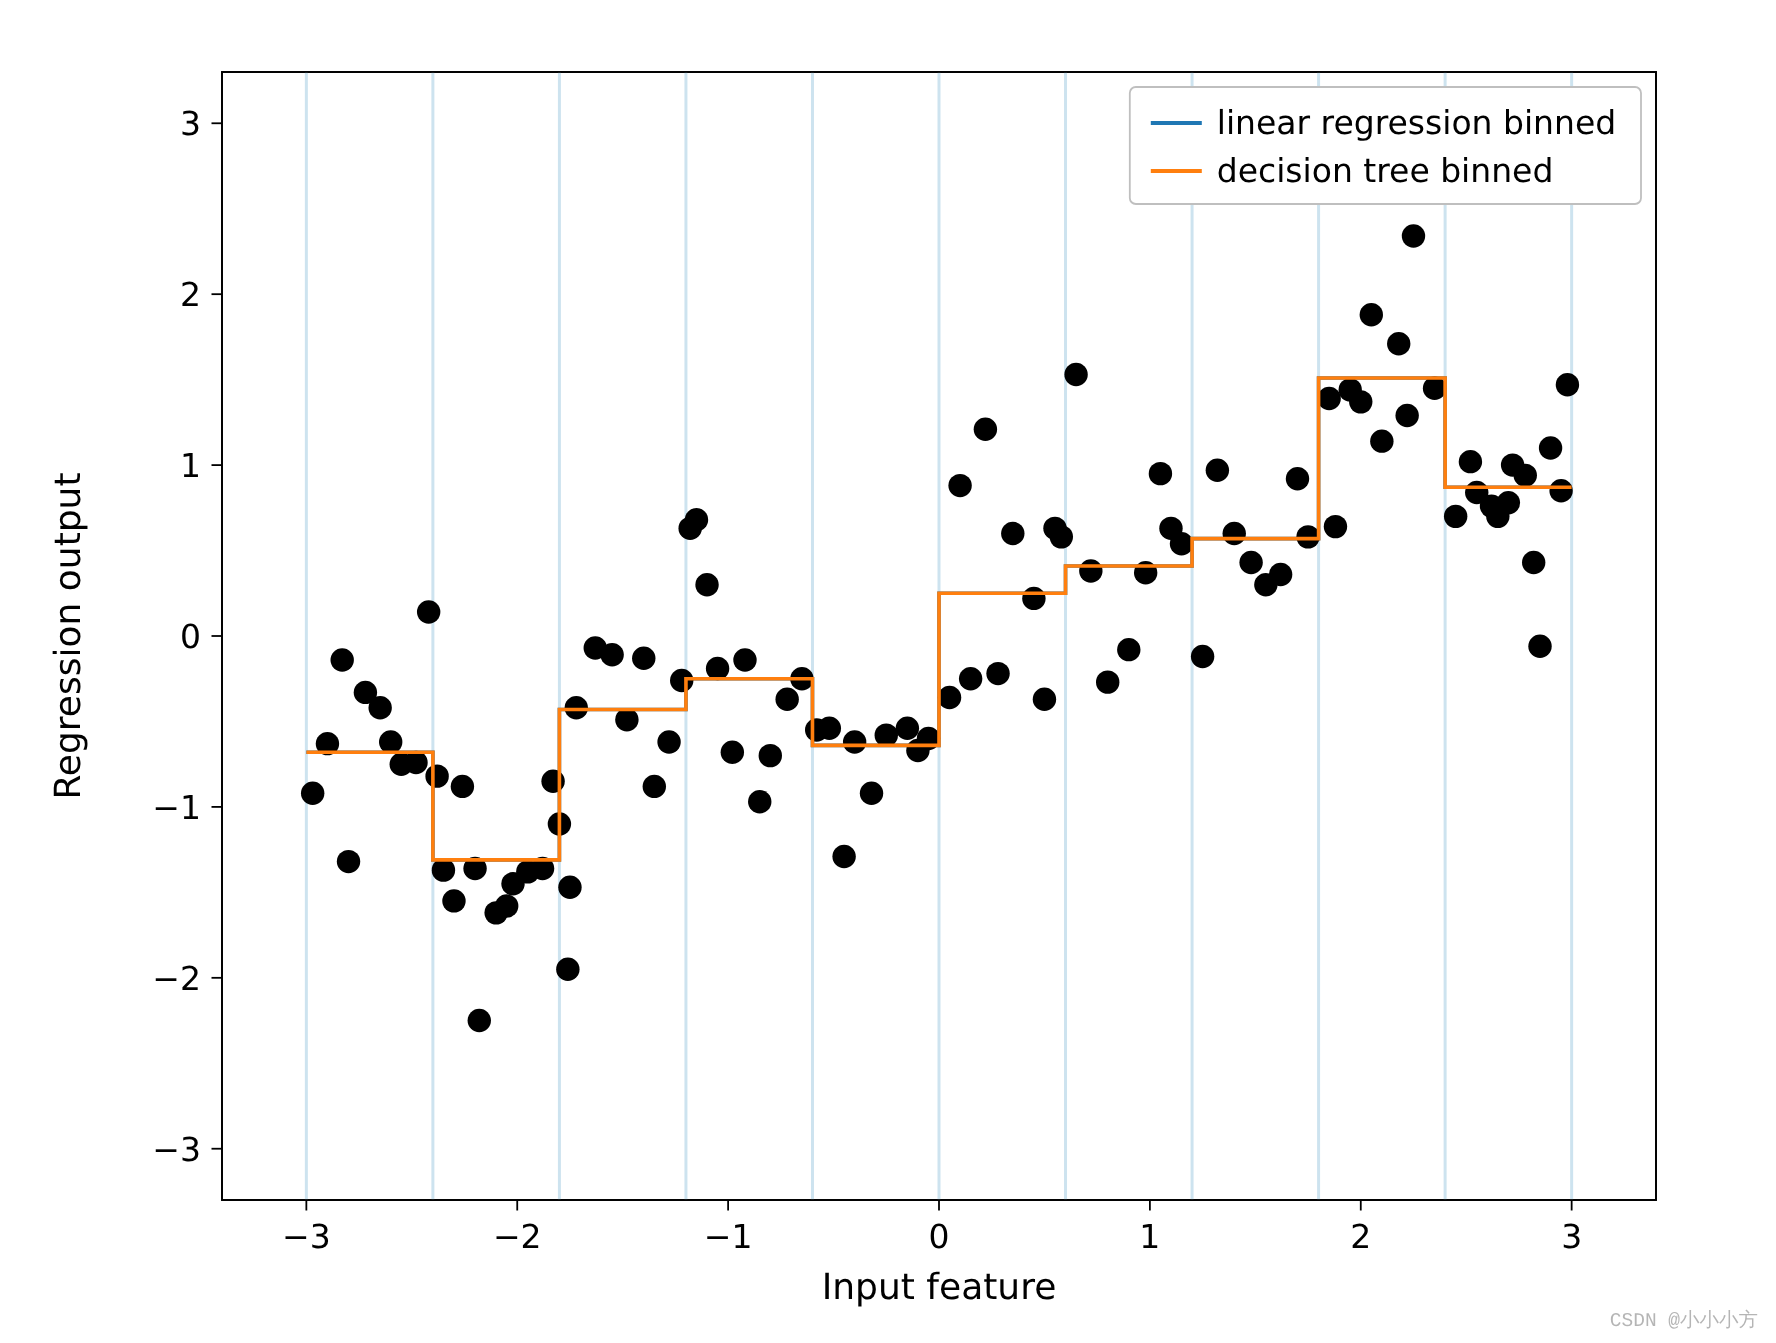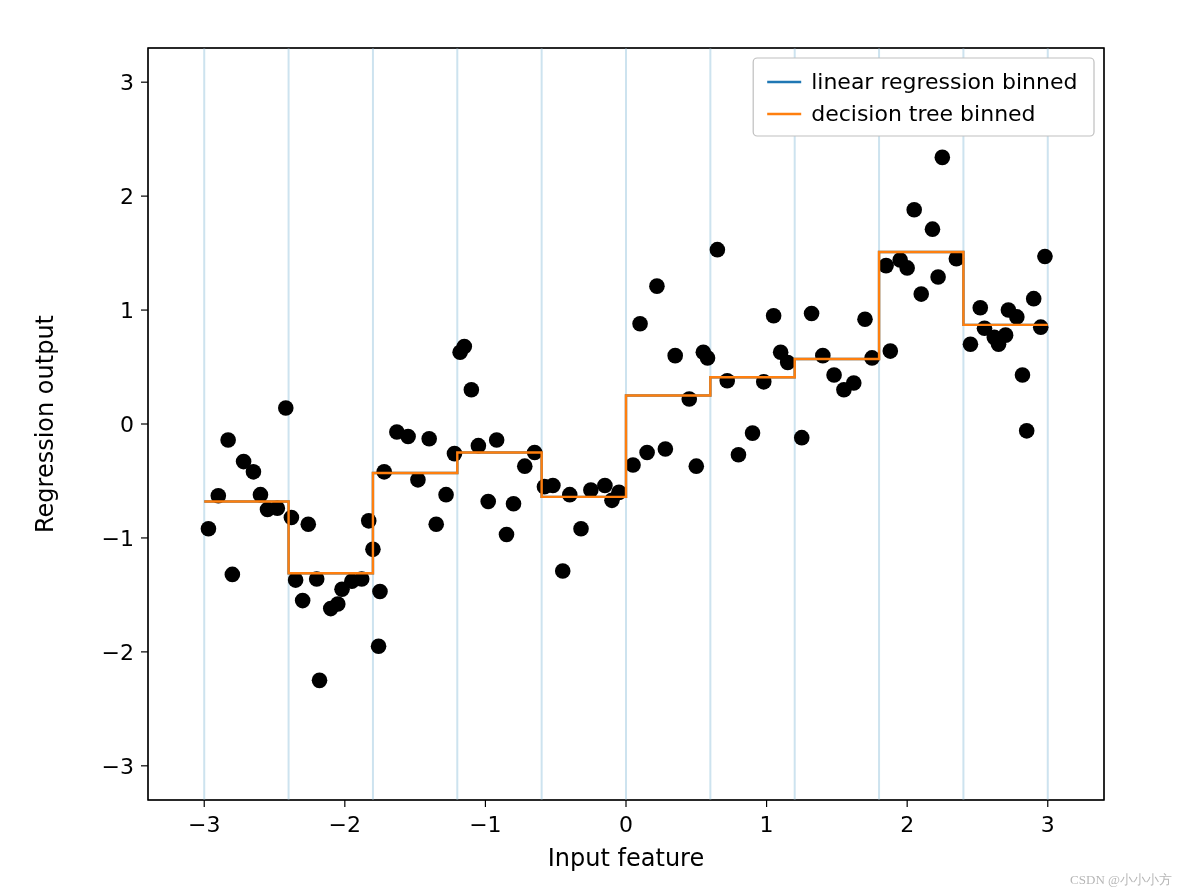--- a/index.html
+++ b/index.html
@@ -29,21 +29,21 @@
   .legend-label {
     font-size: 22px;
     fill: #000000;
   }
   .watermark {
     position: absolute;
     right: 12px;
     bottom: 6px;
     font-size: 13px;
     color: rgba(120,120,120,0.55);
-    font-family: Liberation Serif, serif;
+    font-family: Liberation Mono, monospace;
     pointer-events: none;
   }
 </style>
 </head>
 <body>
 
 <div id="chart-container">
   <svg id="chart-svg" width="1184" height="895">
       <rect x="148" y="48" width="956" height="752" fill="#ffffff" stroke="#000000" stroke-width="1.2"></rect>
       <line x1="204.23529411764704" y1="48" x2="204.23529411764704" y2="800" stroke="#cde3ef" stroke-width="2"></line>

